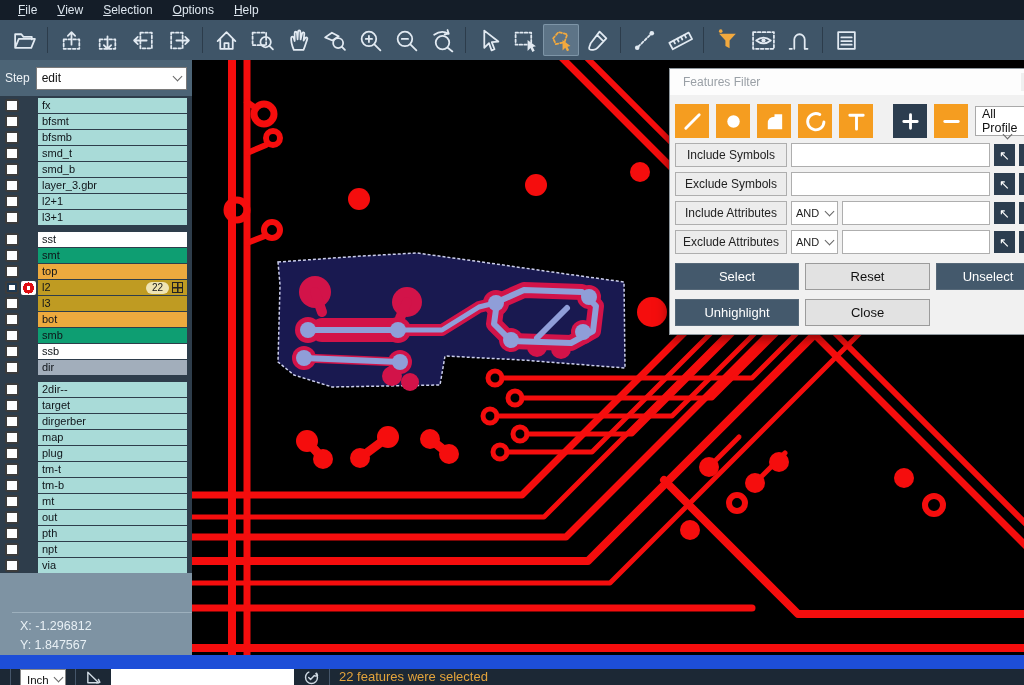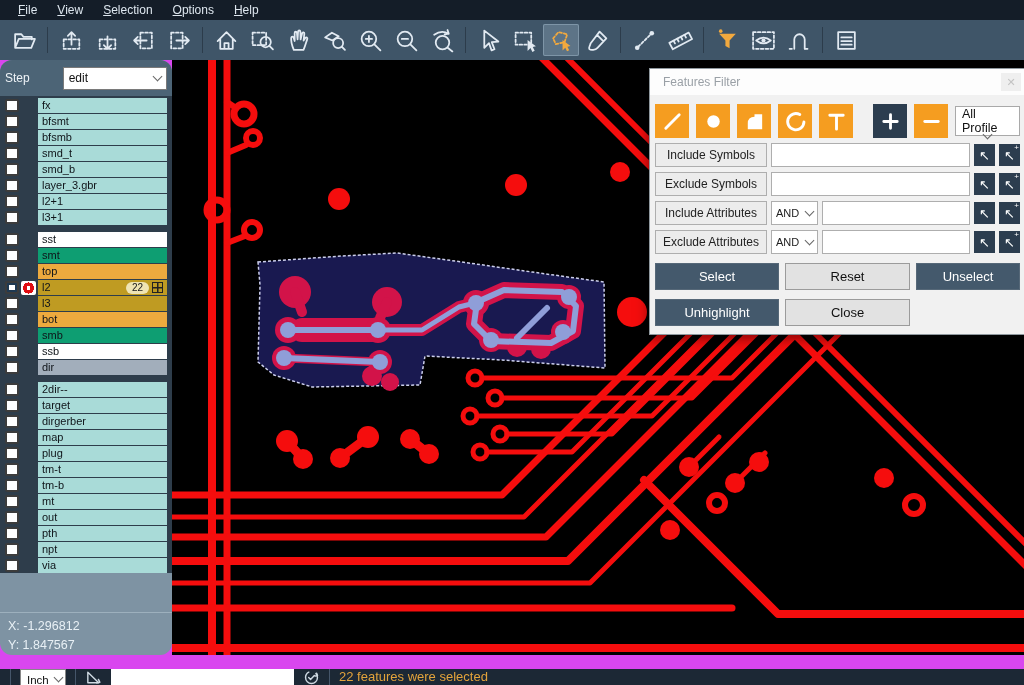--- a/index.html
+++ b/index.html
@@ -1,18 +1,18 @@
 <!DOCTYPE html>
 <html><head>
 <meta charset="utf-8">
 <style>
   html,body{margin:0;padding:0;background:#222;}
   *{box-sizing:border-box;}
   .app{position:relative;width:1024px;height:685px;overflow:hidden;
-       font-family:"Liberation Sans",sans-serif;background:#d946ef;}
+       font-family:"Liberation Sans",sans-serif;background:#1d4ed8;}
 
   
   .menubar{position:absolute;top:0;left:0;right:0;height:20px;background:#141d28;
            display:flex;align-items:center;padding-left:8px;}
   .menu-item{display:inline-block;color:#dde6ee;font-size:12px;padding:0 10px;line-height:20px;}
   .menu-item::first-letter{text-decoration:underline;}
 
   
   .toolbar{position:absolute;top:20px;left:0;right:0;height:40px;background:#3f5568;
            display:flex;align-items:center;padding:0 6px;}
@@ -20,44 +20,44 @@
   .tbtn svg{width:25px;height:25px;stroke:#e2eaf2;fill:none;stroke-width:1.7;
             stroke-linecap:round;stroke-linejoin:round;}
   .tbtn svg .f{fill:#e2eaf2;stroke:none;}
   .tbtn.amber svg{stroke:#f2a93e;}
   .tbtn.amber svg .f{fill:#f2a93e;stroke:none;}
   .tbtn.active{background:#5d7487;box-shadow:inset 0 0 0 1px #7e95a7;}
   .tdiv{width:1px;height:26px;background:#2c3c4b;margin:0 5px;flex:none;}
 
   
   .body{position:absolute;top:60px;left:0;right:0;bottom:30px;display:flex;}
-  .sidebar{width:172px;background:#7e93a3;position:relative;flex:none;overflow:hidden;border-radius:12px;}
+  .sidebar{width:192px;background:#7e93a3;position:relative;flex:none;overflow:hidden;}
   .step-row{height:36px;background:#4c6476;display:flex;align-items:center;padding:0 5px;gap:6px;}
   .step-label{color:#eef3f7;font-size:12px;}
   .step-select{flex:1;height:23px;background:#fff;border:1px solid #7a7a7a;display:flex;
-               align-items:center;justify-content:space-between;padding:0 5px;font-size:12px;color:#111;margin-left:27px;}
+               align-items:center;justify-content:space-between;padding:0 5px;font-size:12px;color:#111;}
   .layers{background:#2e3d4b;padding-top:2px;}
   .layer-row{height:15px;margin-bottom:1px;display:flex;align-items:center;}
   .cb{width:14px;height:13px;background:#fff;border:2px solid #3c3c3c;border-radius:2px;margin-left:5px;flex:none;}
   .cb-on{background:#1f3952;position:relative;}
   .cb-on::after{content:"";position:absolute;inset:2px;background:#fff;}
   .ind{width:15px;height:14px;margin-left:2px;flex:none;}
   .ind-on{background:#fff;border-radius:2px;
           background:radial-gradient(circle at 50% 50%,#fff 0 2px,#e00d12 2px 5.5px,#fff 5.6px);}
   .lname{flex:1;height:15px;margin-left:2px;margin-right:5px;font-size:11px;line-height:15px;
          padding:0 4px;color:#0f1419;display:flex;align-items:center;gap:3px;overflow:hidden;}
   .c-cyan{background:#a9dbd8;}.c-white{background:#fff;}.c-green{background:#0e9e72;}
   .c-amber{background:#edaa3e;}.c-olive{background:#bf9b22;}.c-gray{background:#a2aebb;}
   .badge{margin-left:auto;background:#efe4b4;border-radius:8px;font-size:10px;padding:0 6px;
          height:12px;line-height:12px;color:#1a1a1a;flex:none;}
   .gridicon{width:11px;height:11px;border:1.5px solid #222;flex:none;
      background:linear-gradient(#222,#222) 50% 0/1.5px 100% no-repeat,
                 linear-gradient(#222,#222) 0 50%/100% 1.5px no-repeat;}
   .layer-sep{height:6px;}
-  .coords{position:absolute;left:0;right:0;bottom:0;height:43px;border-top:1px solid #9db0bd;
+  .coords{position:absolute;left:12px;right:0;bottom:0;height:43px;border-top:1px solid #9db0bd;
           padding:4px 8px;color:#e8f0f5;font-size:12.5px;line-height:1.5;}
 
   
   .canvas{flex:1;position:relative;background:#000;overflow:hidden;}
   .canvas svg.art{position:absolute;left:0;top:0;}
 
   
   .dialog{position:absolute;left:477px;top:8px;width:377px;height:267px;background:#f1f1f1;
           border:1px solid #8f989e;box-shadow:0 3px 12px rgba(0,0,0,.5);}
   .dlg-header{height:26px;background:#fdfdfd;display:flex;align-items:center;

